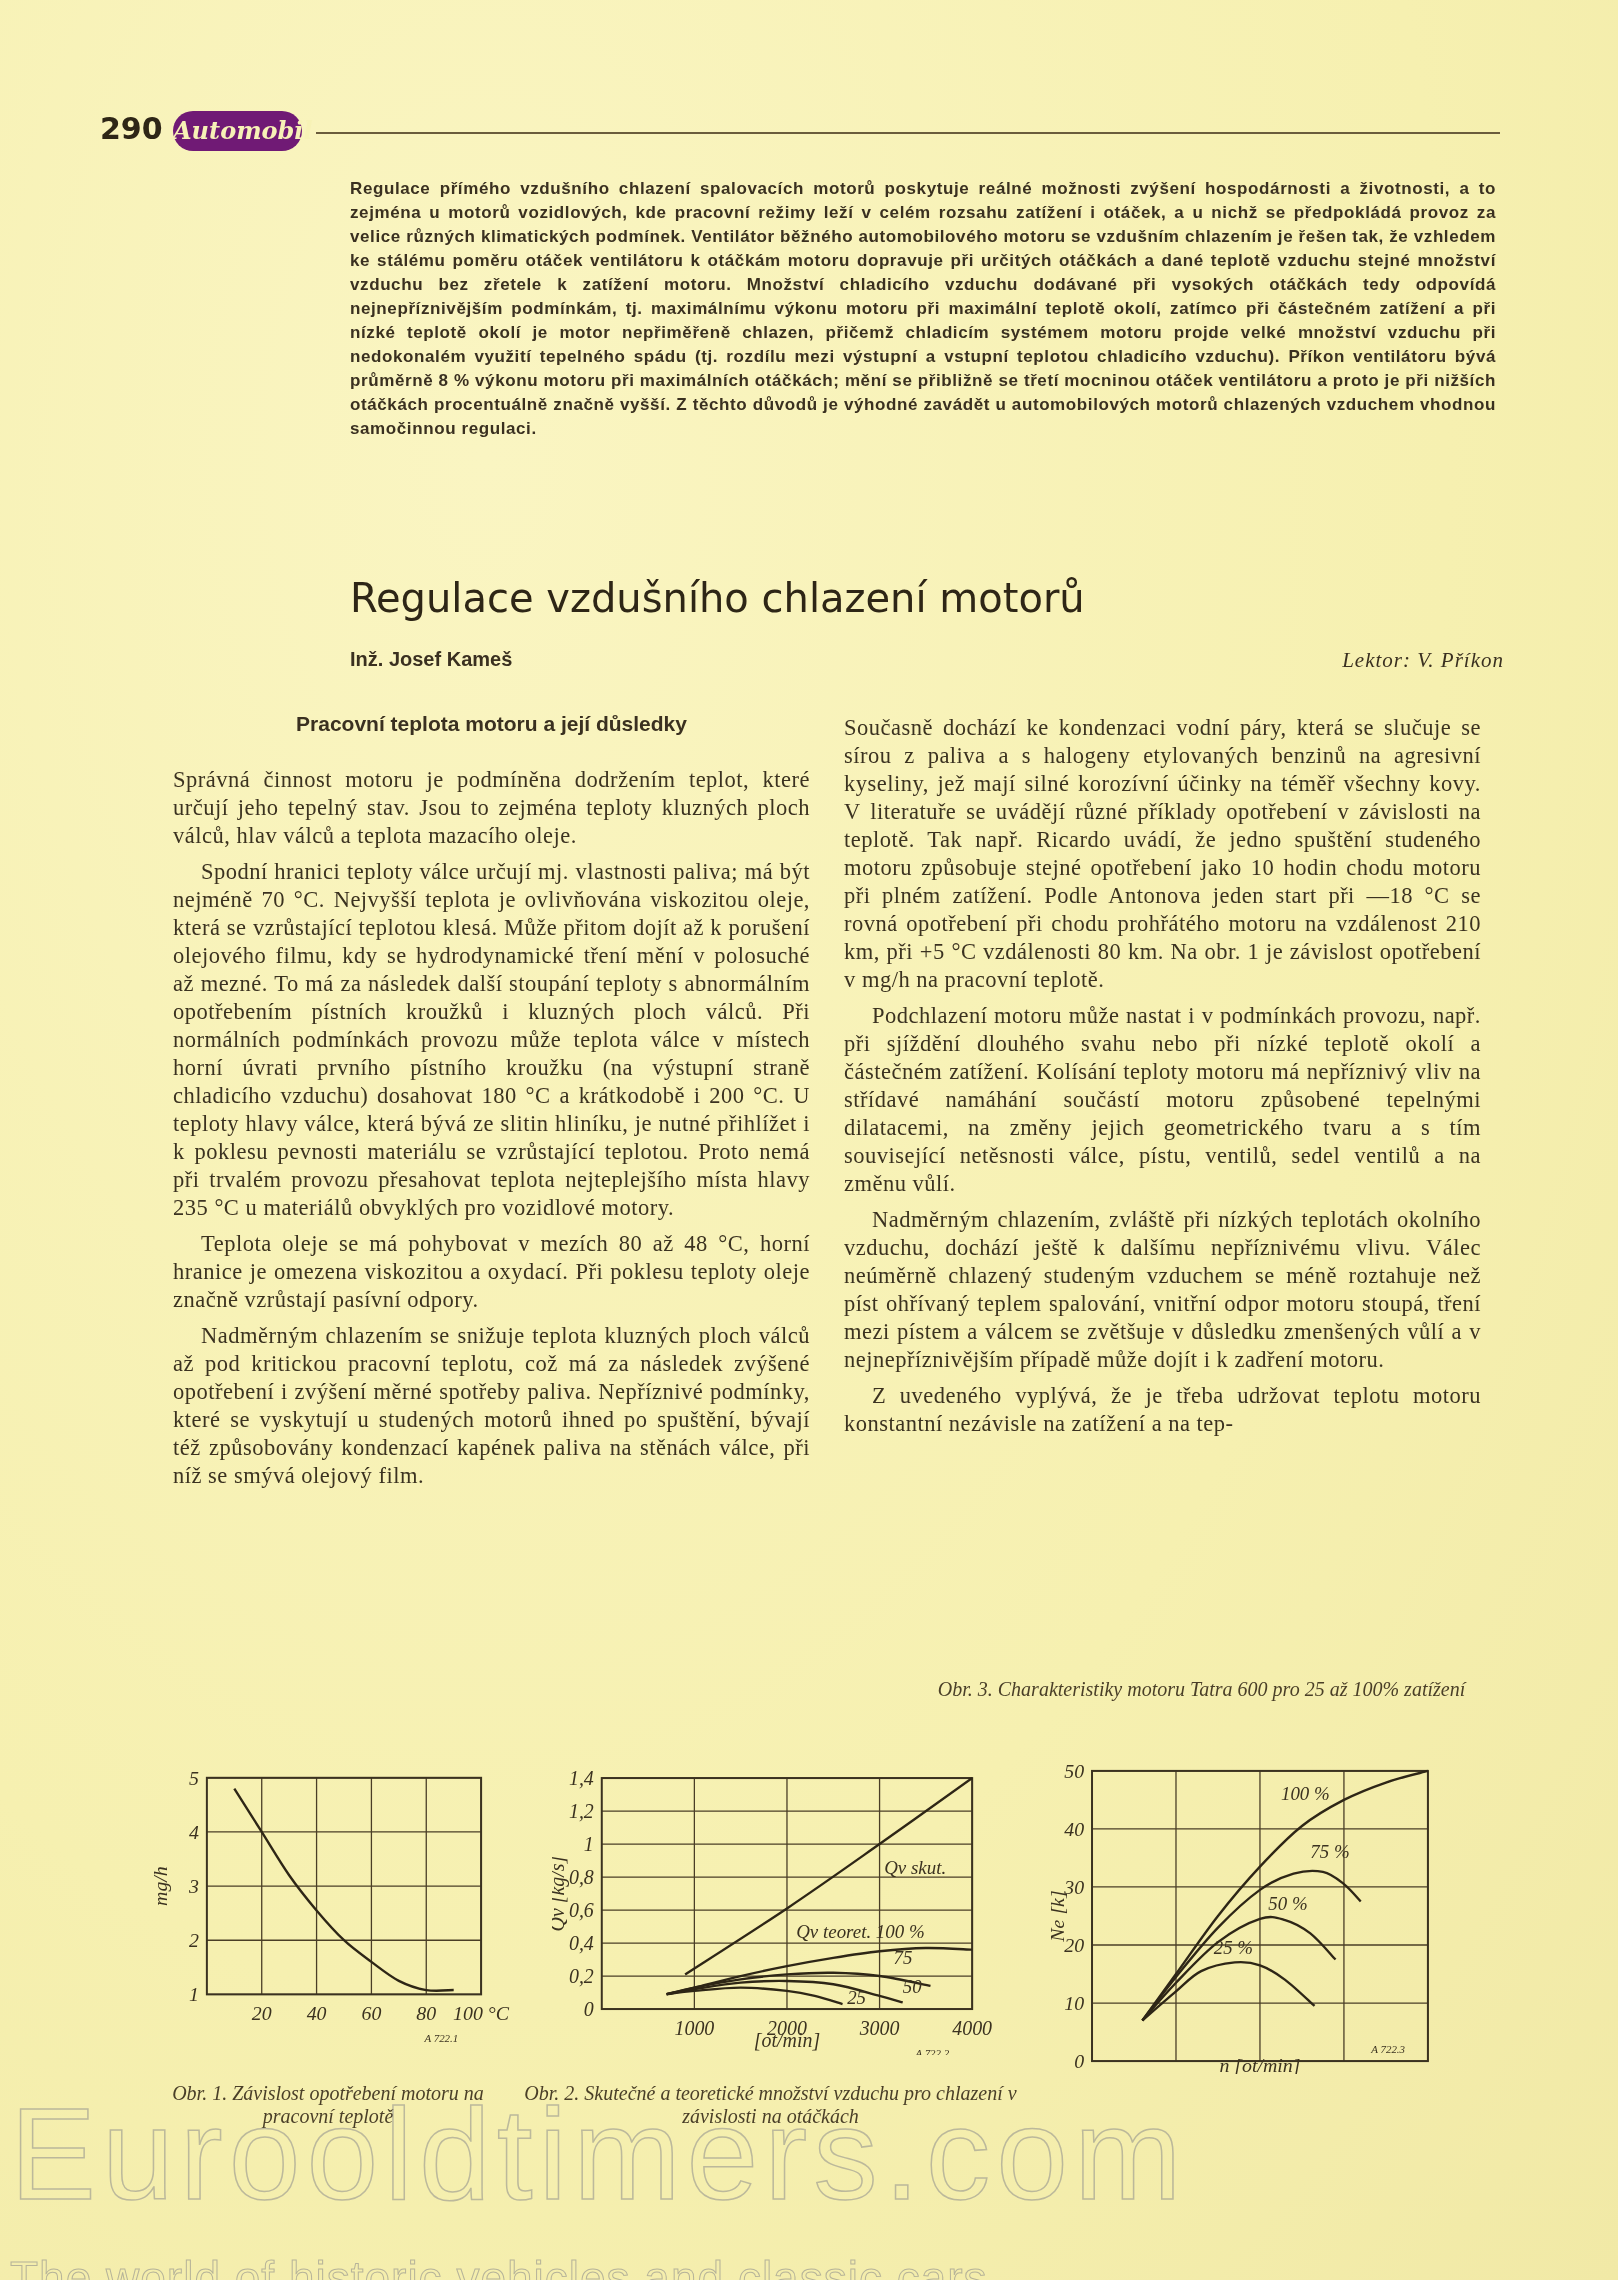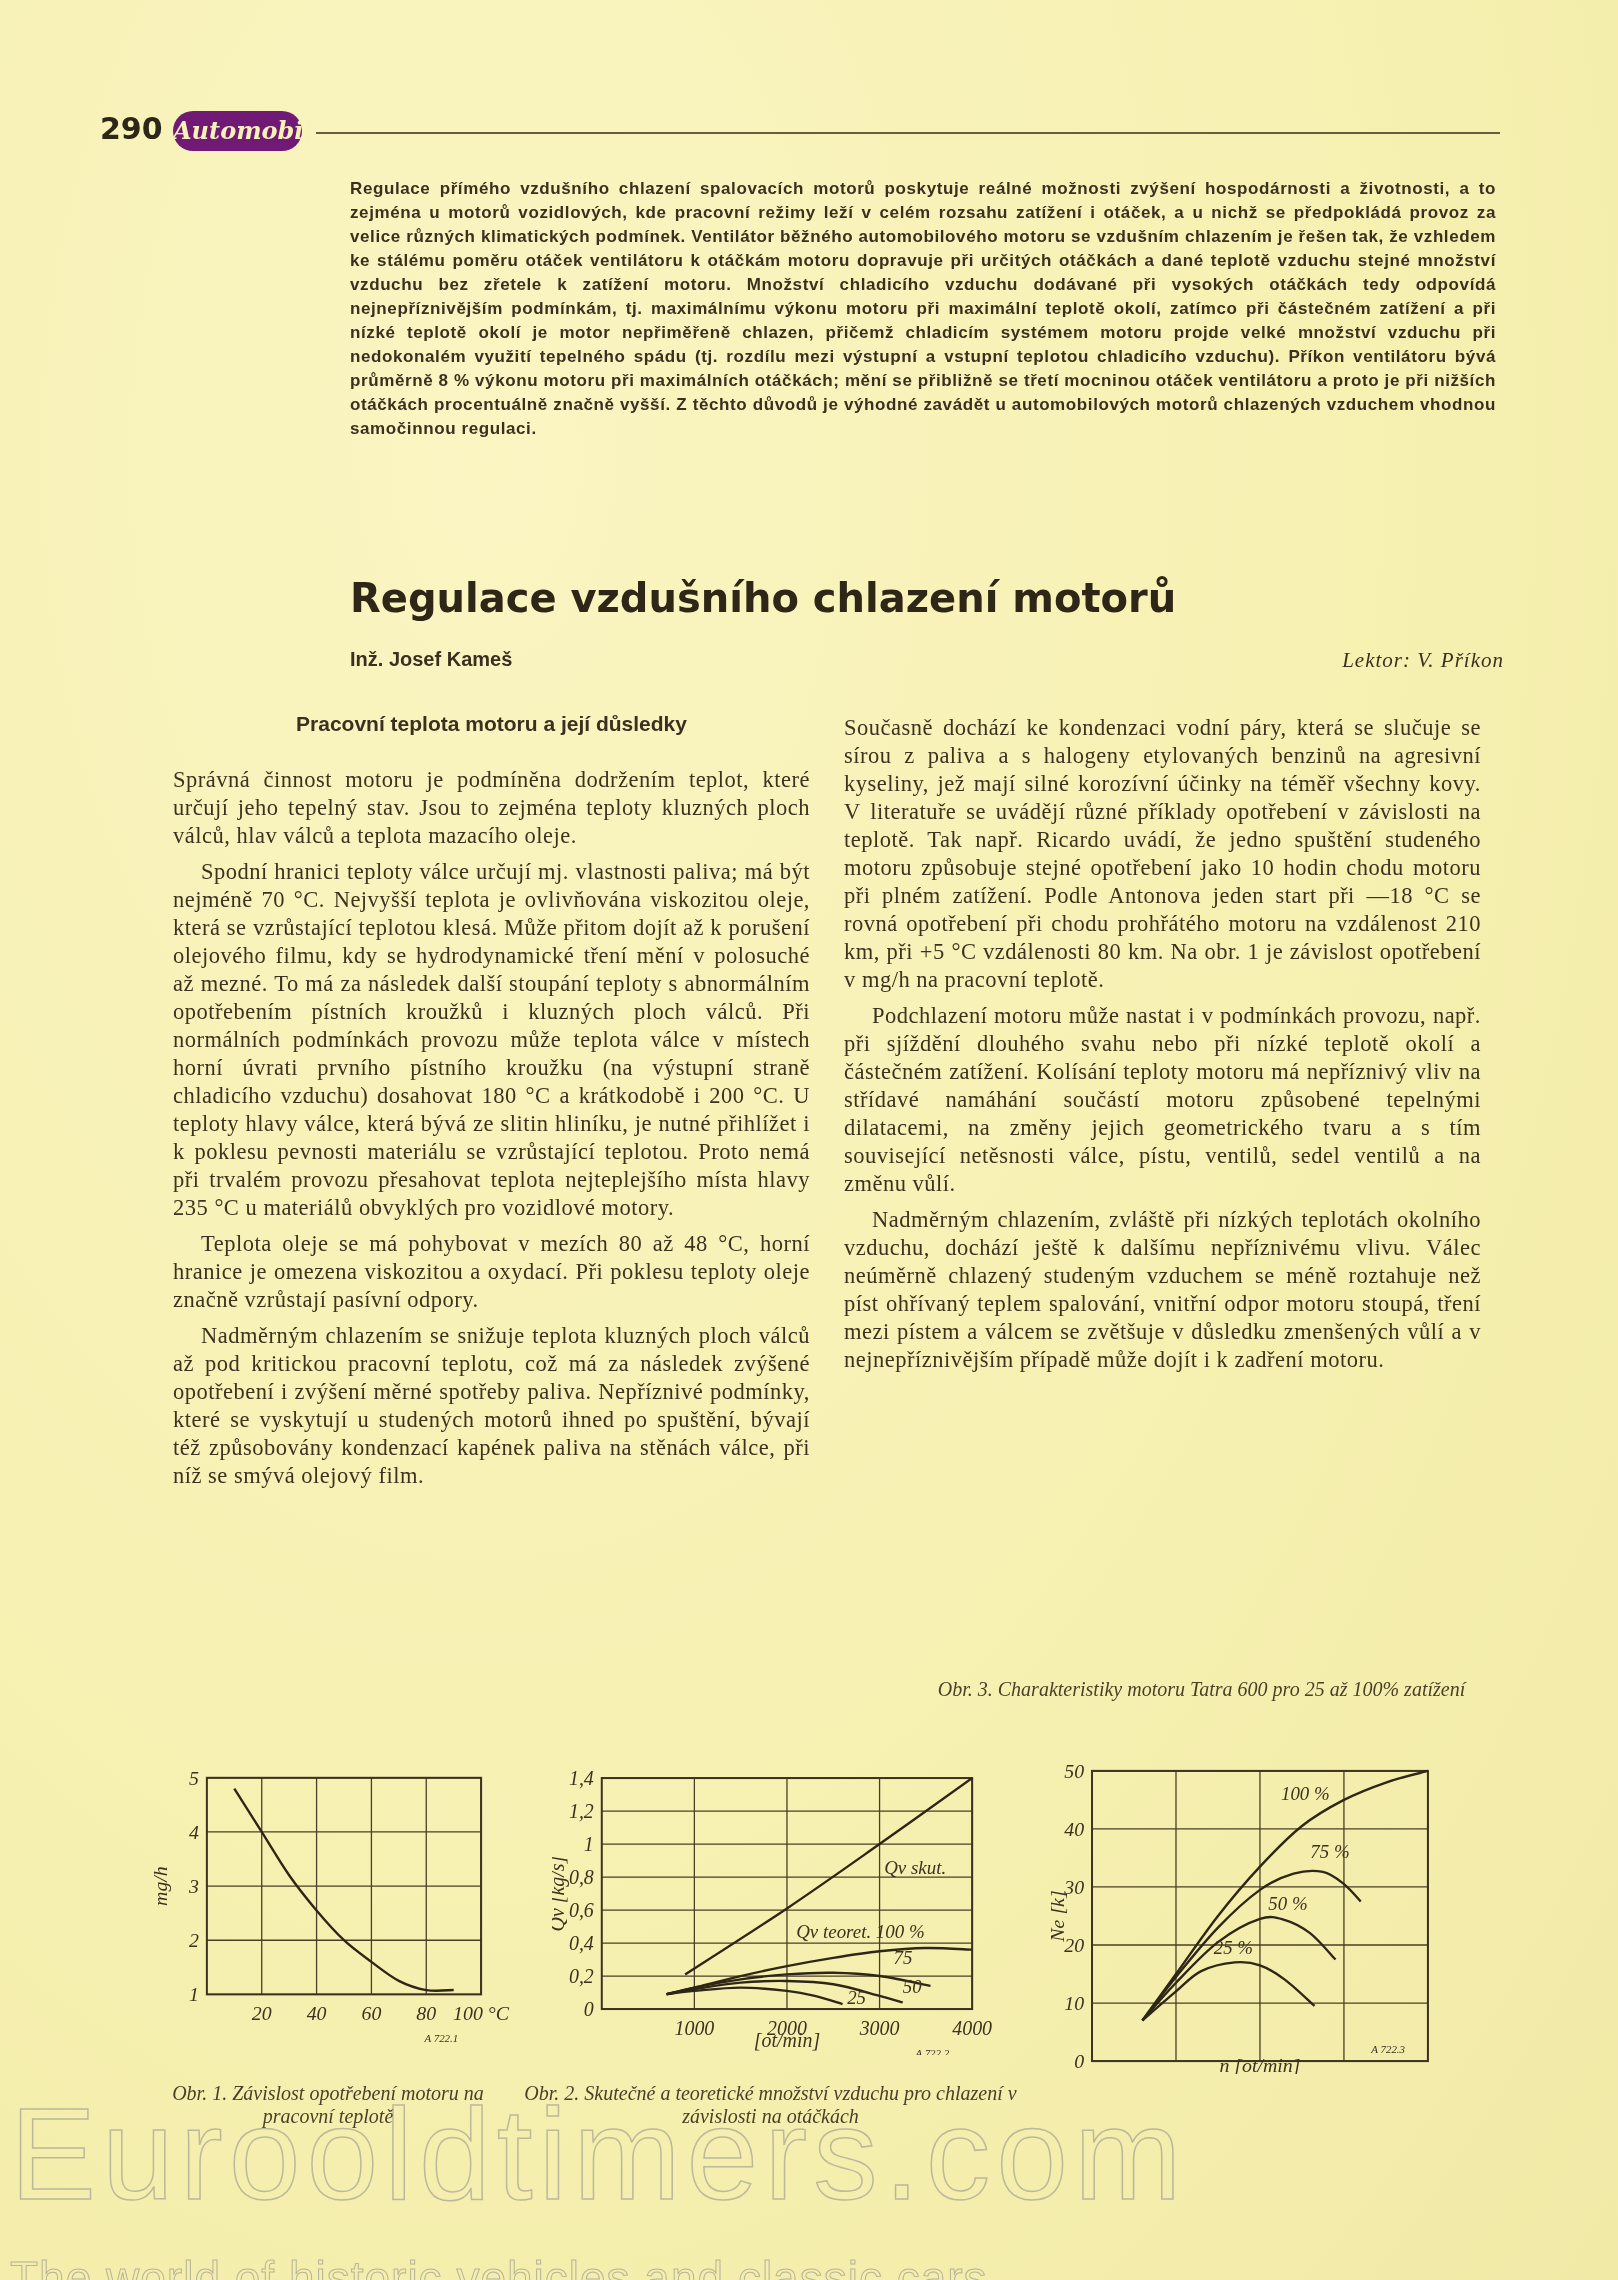--- a/index.html
+++ b/index.html
@@ -12,21 +12,21 @@
   }
   .abs { position: absolute; }
   
   #page-num { left: 100px; top: 111px; font-family: "DejaVu Sans", sans-serif; font-weight: bold; font-size: 30px; color: #2e2616; }
   #logo { left: 173px; top: 111px; width: 129px; height: 40px; background: #701a75; border-radius: 20px; color: #f7f2b6;
           font-family: "DejaVu Serif", serif; font-style: italic; font-weight: bold; font-size: 24px; line-height: 40px; text-align: center; }
   #header-rule { left: 316px; top: 132px; width: 1184px; height: 0; border-top: 2px solid #6a5c3c; }
 
   #intro { left: 350px; top: 177px; width: 1146px; font-family: Liberation Sans, sans-serif; font-weight: bold; font-size: 17px;
            line-height: 24px; text-align: justify; color: #3a3020; letter-spacing: 0.6px; }
-  #title { left: 350px; top: 575px; font-family: "DejaVu Sans", sans-serif; font-weight: bold; font-size: 40px; color: #2e2616; }
+  #title { left: 350px; top: 575px; font-family: "DejaVu Sans", sans-serif; font-weight: normal; font-size: 40px; color: #2e2616; }
   #author { left: 350px; top: 648px; font-family: "Liberation Sans", sans-serif; font-weight: bold; font-size: 20px; color: #3a3020; }
   #lektor { right: 115px; top: 648px; font-family: "Liberation Serif", serif; font-style: italic; font-size: 21px; letter-spacing: 1px; color: #3a3020; }
 
   .col { width: 637px; font-size: 22.5px; line-height: 28px; text-align: justify; color: #3b3220; font-family: "Liberation Serif", serif; letter-spacing: 0.5px; }
   .col p { margin: 0 0 8px 0; text-indent: 28px; }
   .col p.first { text-indent: 0; }
   #col-left { left: 173px; top: 734px; }
   #col-right { left: 844px; top: 714px; }
   #section-head { left: 173px; top: 712px; width: 637px; text-align: center; font-family: "Liberation Sans", sans-serif; font-weight: bold; font-size: 21px; color: #3a3020; }
 
@@ -58,20 +58,21 @@
 <div id="col-left" class="abs col" style="top:766px">
   <p class="first">Správná činnost motoru je podmíněna dodržením teplot, které určují jeho tepelný stav. Jsou to zejména teploty kluzných ploch válců, hlav válců a teplota mazacího oleje.</p>
   <p>Spodní hranici teploty válce určují mj. vlastnosti paliva; má být nejméně 70 °C. Nejvyšší teplota je ovlivňována viskozitou oleje, která se vzrůstající teplotou klesá. Může přitom dojít až k porušení olejového filmu, kdy se hydrodynamické tření mění v polosuché až mezné. To má za následek další stoupání teploty s abnormálním opotřebením pístních kroužků i kluzných ploch válců. Při normálních podmínkách provozu může teplota válce v místech horní úvrati prvního pístního kroužku (na výstupní straně chladicího vzduchu) dosahovat 180 °C a krátkodobě i 200 °C. U teploty hlavy válce, která bývá ze slitin hliníku, je nutné přihlížet i k poklesu pevnosti materiálu se vzrůstající teplotou. Proto nemá při trvalém provozu přesahovat teplota nejteplejšího místa hlavy 235 °C u materiálů obvyklých pro vozidlové motory.</p>
   <p>Teplota oleje se má pohybovat v mezích 80 až 48 °C, horní hranice je omezena viskozitou a oxydací. Při poklesu teploty oleje značně vzrůstají pasívní odpory.</p>
   <p>Nadměrným chlazením se snižuje teplota kluzných ploch válců až pod kritickou pracovní teplotu, což má za následek zvýšené opotřebení i zvýšení měrné spotřeby paliva. Nepříznivé podmínky, které se vyskytují u studených motorů ihned po spuštění, bývají též způsobovány kondenzací kapének paliva na stěnách válce, při níž se smývá olejový film.</p>
 </div>
 <div id="col-right" class="abs col">
   <p class="first">Současně dochází ke kondenzaci vodní páry, která se slučuje se sírou z paliva a s halogeny etylovaných benzinů na agresivní kyseliny, jež mají silné korozívní účinky na téměř všechny kovy. V literatuře se uvádějí různé příklady opotřebení v závislosti na teplotě. Tak např. Ricardo uvádí, že jedno spuštění studeného motoru způsobuje stejné opotřebení jako 10 hodin chodu motoru při plném zatížení. Podle Antonova jeden start při —18 °C se rovná opotřebení při chodu prohřátého motoru na vzdálenost 210 km, při +5 °C vzdálenosti 80 km. Na obr. 1 je závislost opotřebení v mg/h na pracovní teplotě.</p>
   <p>Podchlazení motoru může nastat i v podmínkách provozu, např. při sjíždění dlouhého svahu nebo při nízké teplotě okolí a částečném zatížení. Kolísání teploty motoru má nepříznivý vliv na střídavé namáhání součástí motoru způsobené tepelnými dilatacemi, na změny jejich geometrického tvaru a s tím související netěsnosti válce, pístu, ventilů, sedel ventilů a na změnu vůlí.</p>
   <p>Nadměrným chlazením, zvláště při nízkých teplotách okolního vzduchu, dochází ještě k dalšímu nepříznivému vlivu. Válec neúměrně chlazený studeným vzduchem se méně roztahuje než píst ohřívaný teplem spalování, vnitřní odpor motoru stoupá, tření mezi pístem a válcem se zvětšuje v důsledku zmenšených vůlí a v nejnepříznivějším případě může dojít i k zadření motoru.</p>
+  <p>Z uvedeného vyplývá, že je třeba udržovat teplotu motoru konstantní nezávisle na zatížení a na tep-</p>
 </div>
 
 <div id="cap3" class="abs caption">Obr. 3. Charakteristiky motoru Tatra 600 pro 25 až 100% zatížení</div>
 
 <svg id="chart1" class="abs" style="left:149px; top:1746px;" width="388" height="308" viewBox="0 0 390 310">
     <line x1="58" x2="334" y1="250" y2="250" stroke="#4a3e26" stroke-width="1.3"></line>
     <text x="50" y="257" text-anchor="end" font-size="20">1</text>
     <line x1="58" x2="334" y1="195.5" y2="195.5" stroke="#4a3e26" stroke-width="1.3"></line>
     <text x="50" y="202.5" text-anchor="end" font-size="20">2</text>
     <line x1="58" x2="334" y1="141" y2="141" stroke="#4a3e26" stroke-width="1.3"></line>

